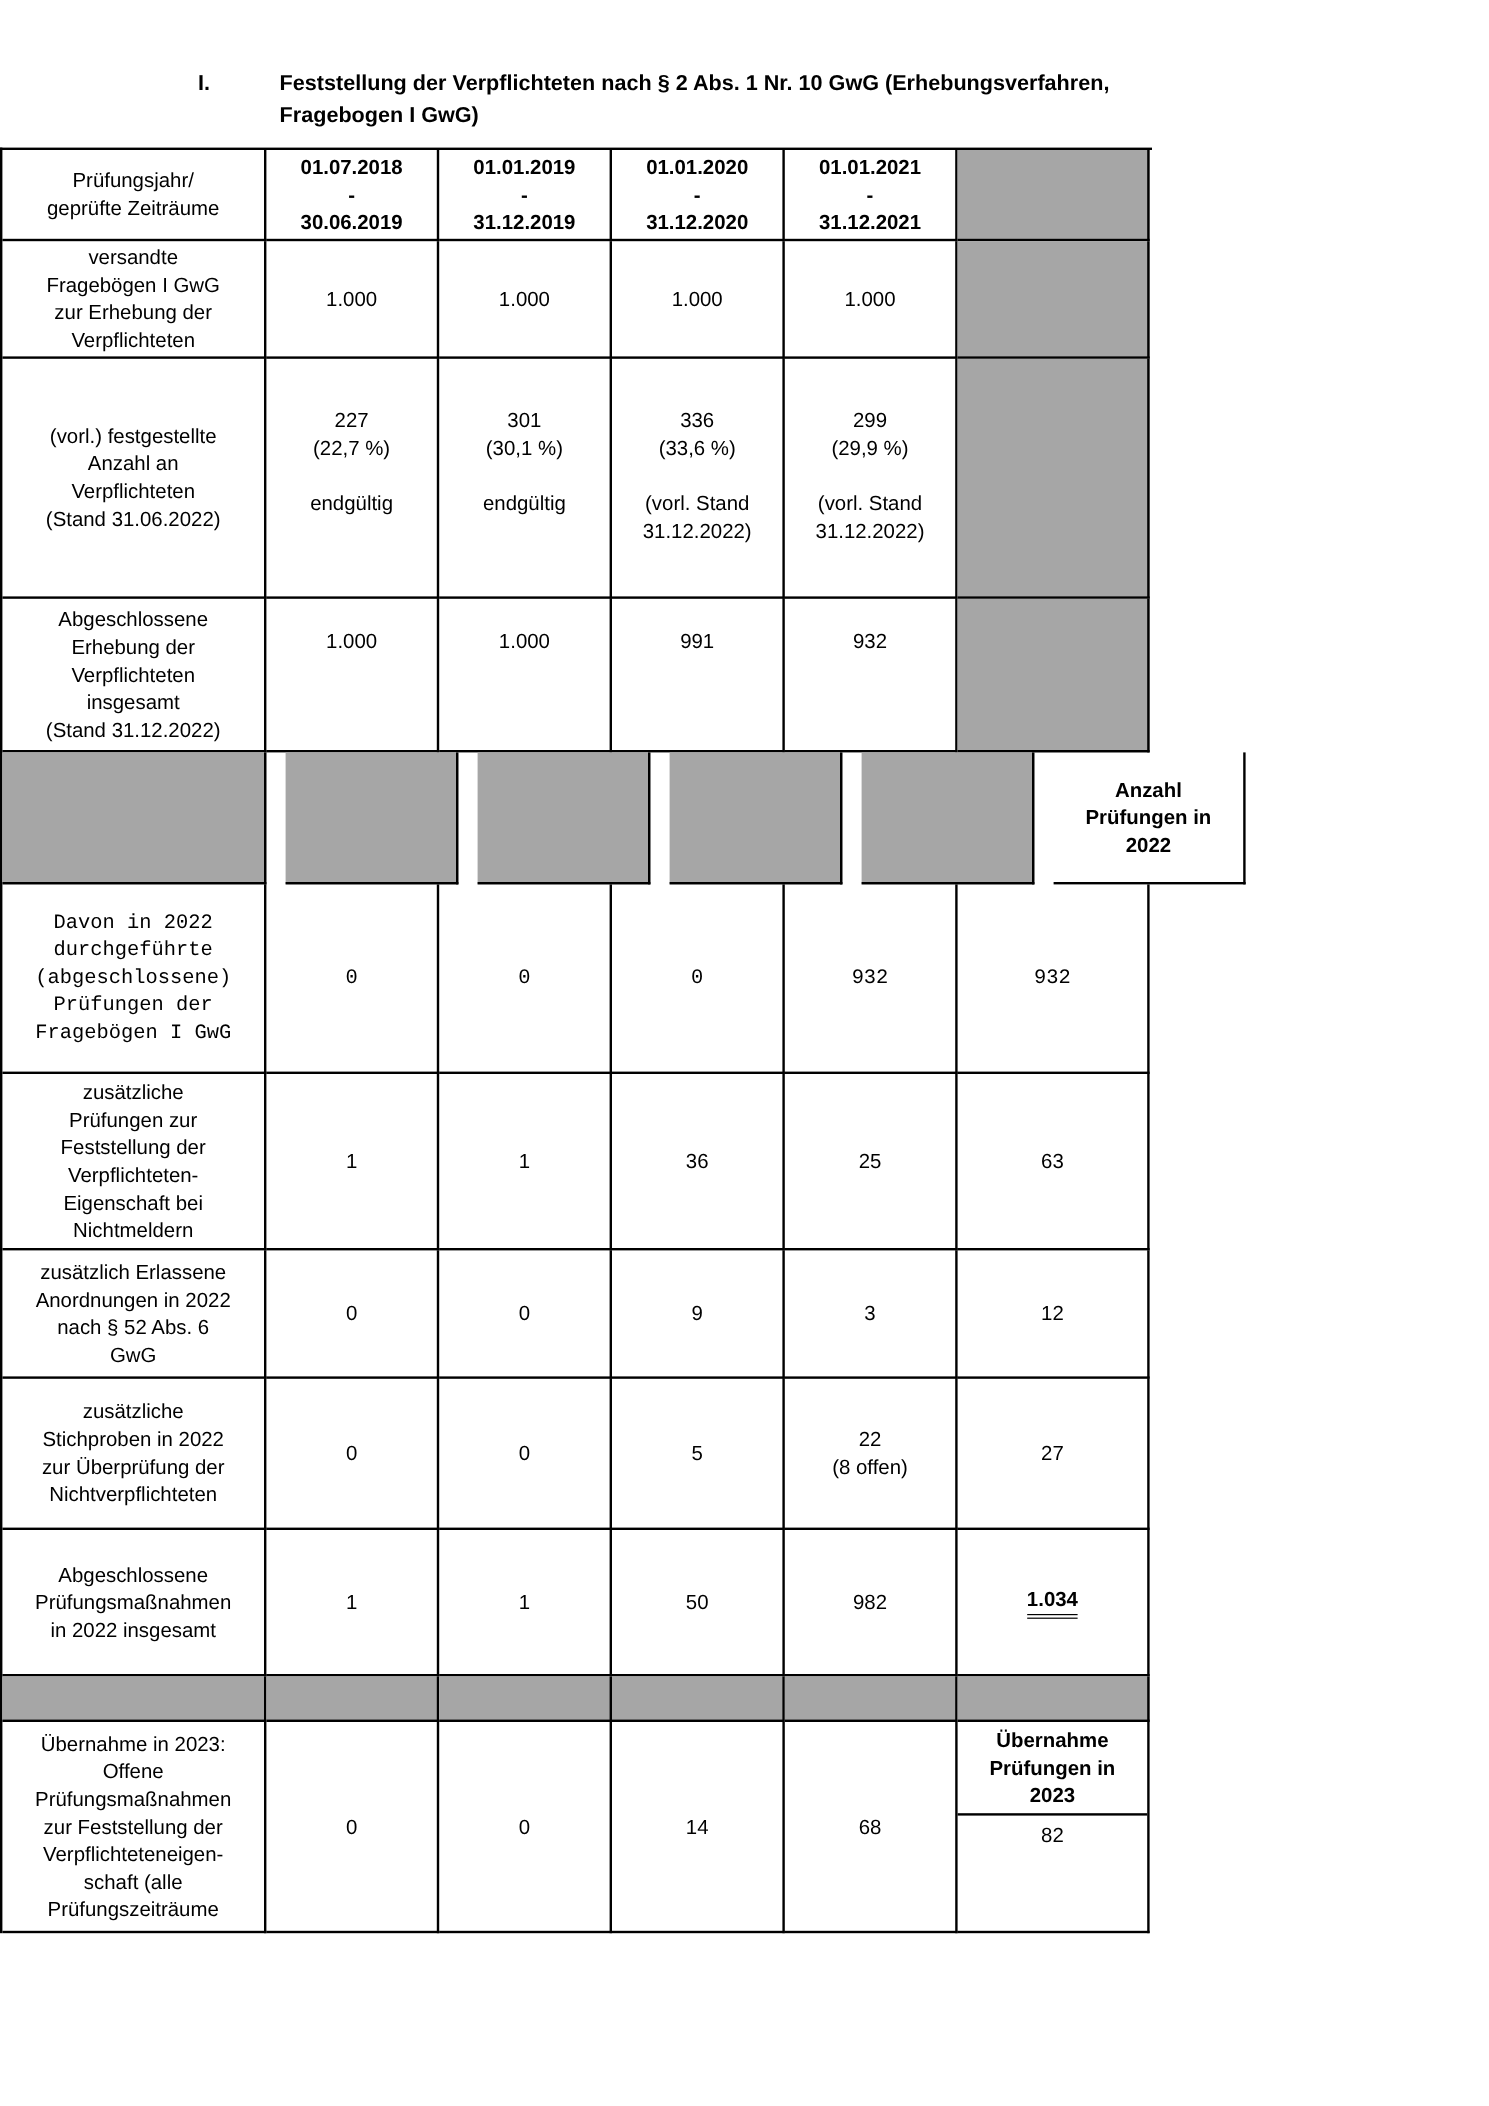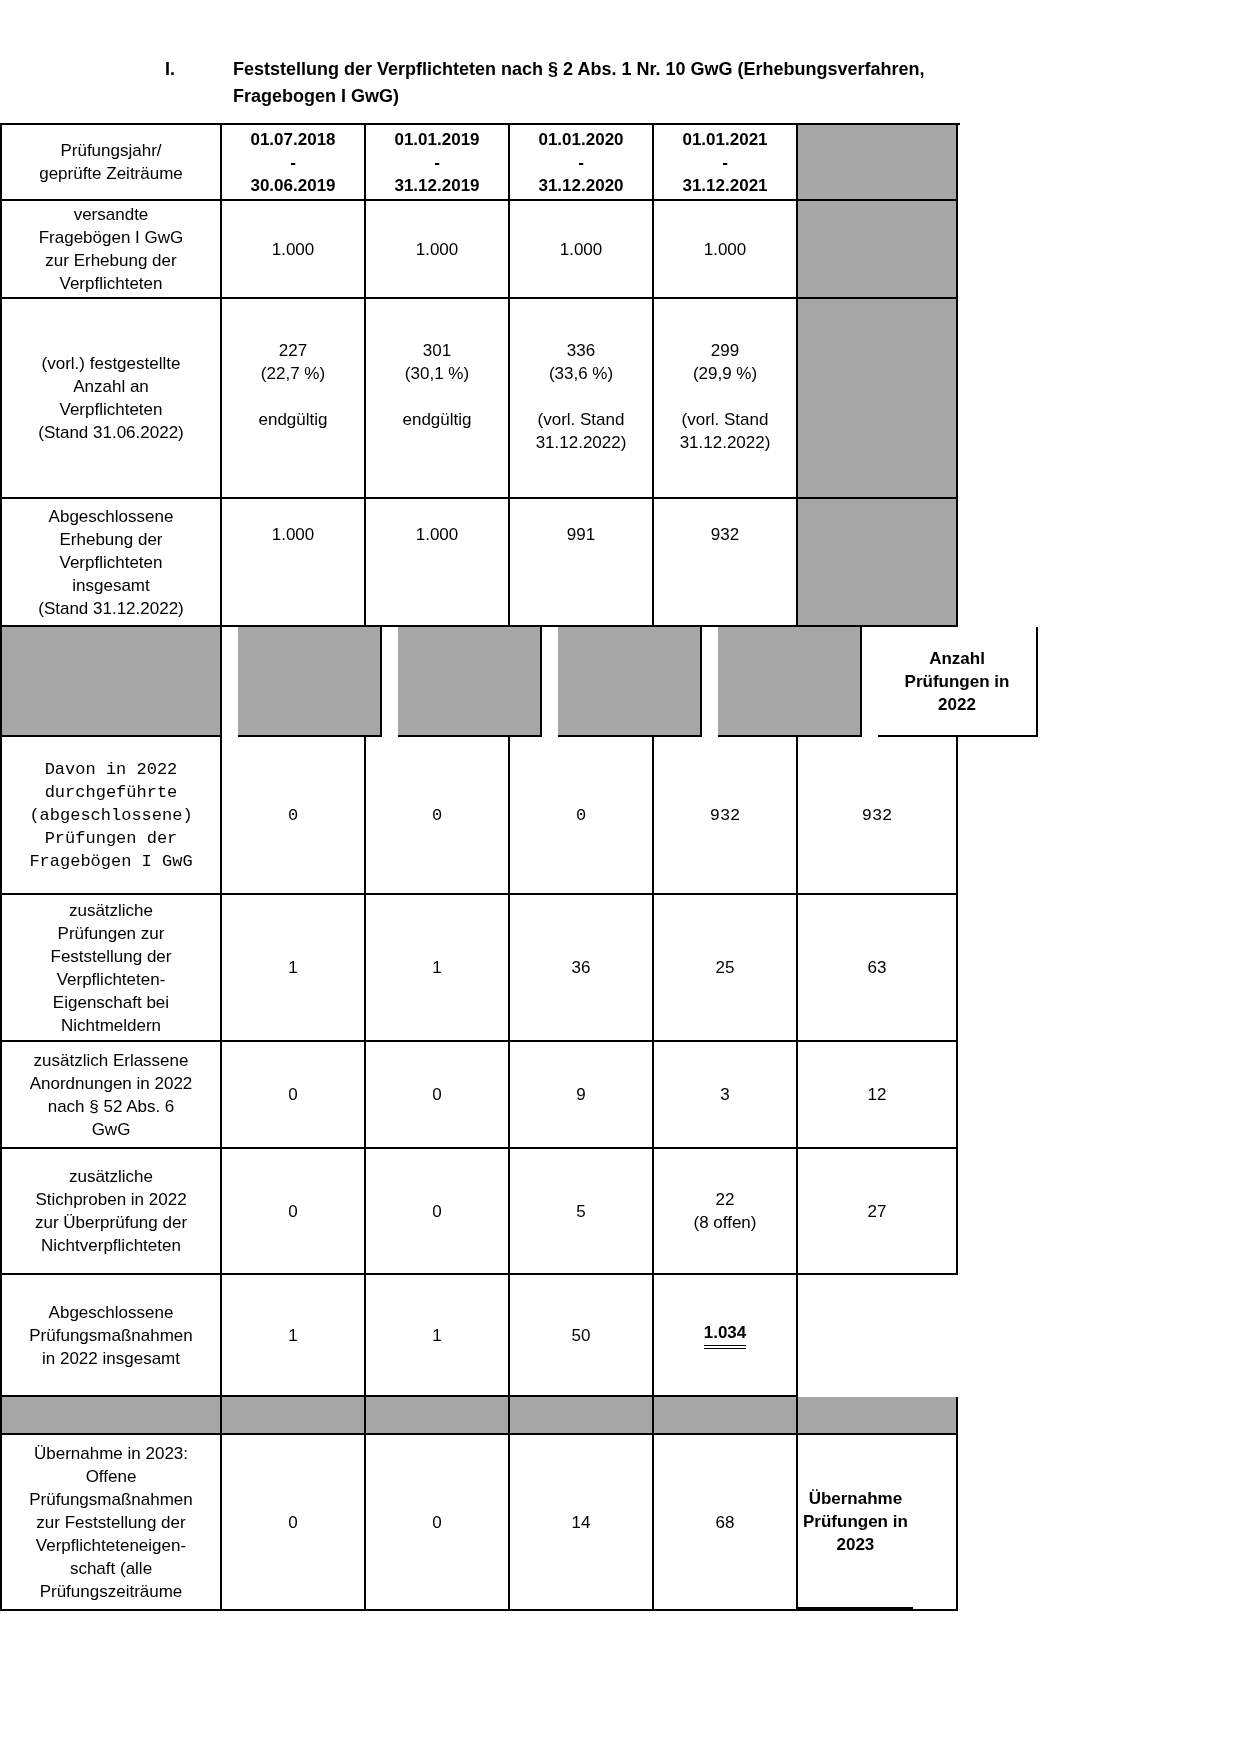--- a/index.html
+++ b/index.html
@@ -38,21 +38,21 @@
   .r7{min-height:126px;}
   .r8{min-height:122px;}
   .band2{min-height:38px;}
   .r9{min-height:176px;}
   .r2 .val{align-items:flex-start;padding-top:40px;}
   .r3 .val{align-items:flex-start;padding-top:24px;}
   .total-final{
     font-weight:bold;display:inline-block;
     border-bottom:4px double #000;padding-bottom:1px;
   }
-  .cell.split{padding:0;align-items:stretch;justify-content:flex-start;}
+  .cell.split{padding:0;flex-direction:column;align-items:stretch;justify-content:center;}
   .split-top{
     border-bottom:2px solid #000;min-height:78px;box-sizing:border-box;
     display:flex;align-items:center;justify-content:center;
     font-weight:bold;white-space:pre-line;text-align:center;
     font-size:17px;line-height:23px;padding:2px 5px;
   }
   .split-bottom{
     flex:1;display:flex;align-items:flex-start;justify-content:center;
     padding-top:5px;font-size:17px;line-height:23px;
   }
@@ -202,20 +202,21 @@
       <div class="cell">27</div>
     </div>
 
     <div class="trow r8">
       <div class="cell">Abgeschlossene
 Prüfungsmaßnahmen
 in 2022 insgesamt</div>
       <div class="cell val">1</div>
       <div class="cell val">1</div>
       <div class="cell val">50</div>
+      <div class="cell val">982</div>
       <div class="cell"><span class="total-final">1.034</span></div>
     </div>
 
     <div class="trow band2">
       <div class="cell gray"></div>
       <div class="cell gray"></div>
       <div class="cell gray"></div>
       <div class="cell gray"></div>
       <div class="cell gray"></div>
       <div class="cell gray"></div>
@@ -230,17 +231,18 @@
 schaft (alle
 Prüfungszeiträume</div>
       <div class="cell val">0</div>
       <div class="cell val">0</div>
       <div class="cell val">14</div>
       <div class="cell val">68</div>
       <div class="cell split">
         <div class="split-top">Übernahme
 Prüfungen in
 2023</div>
+        <div class="split-bottom">82</div>
       </div>
     </div>
 
   </div>
 </div>
 
 </body></html>

